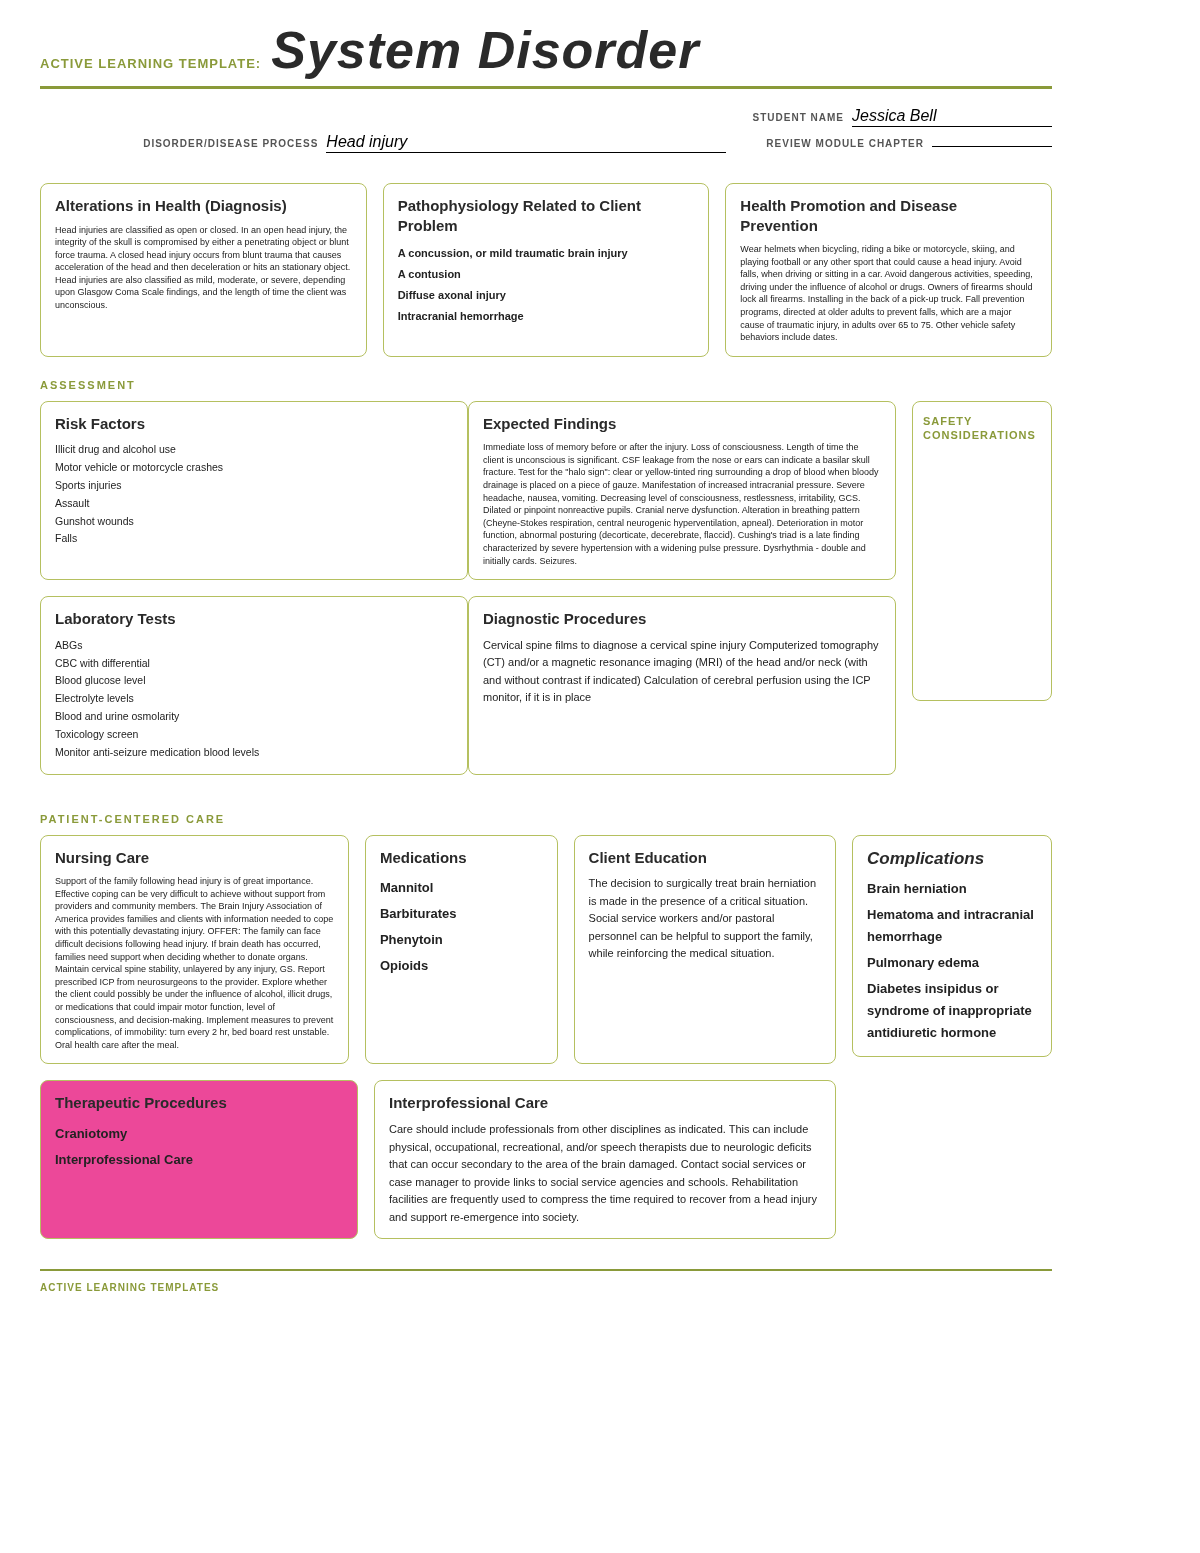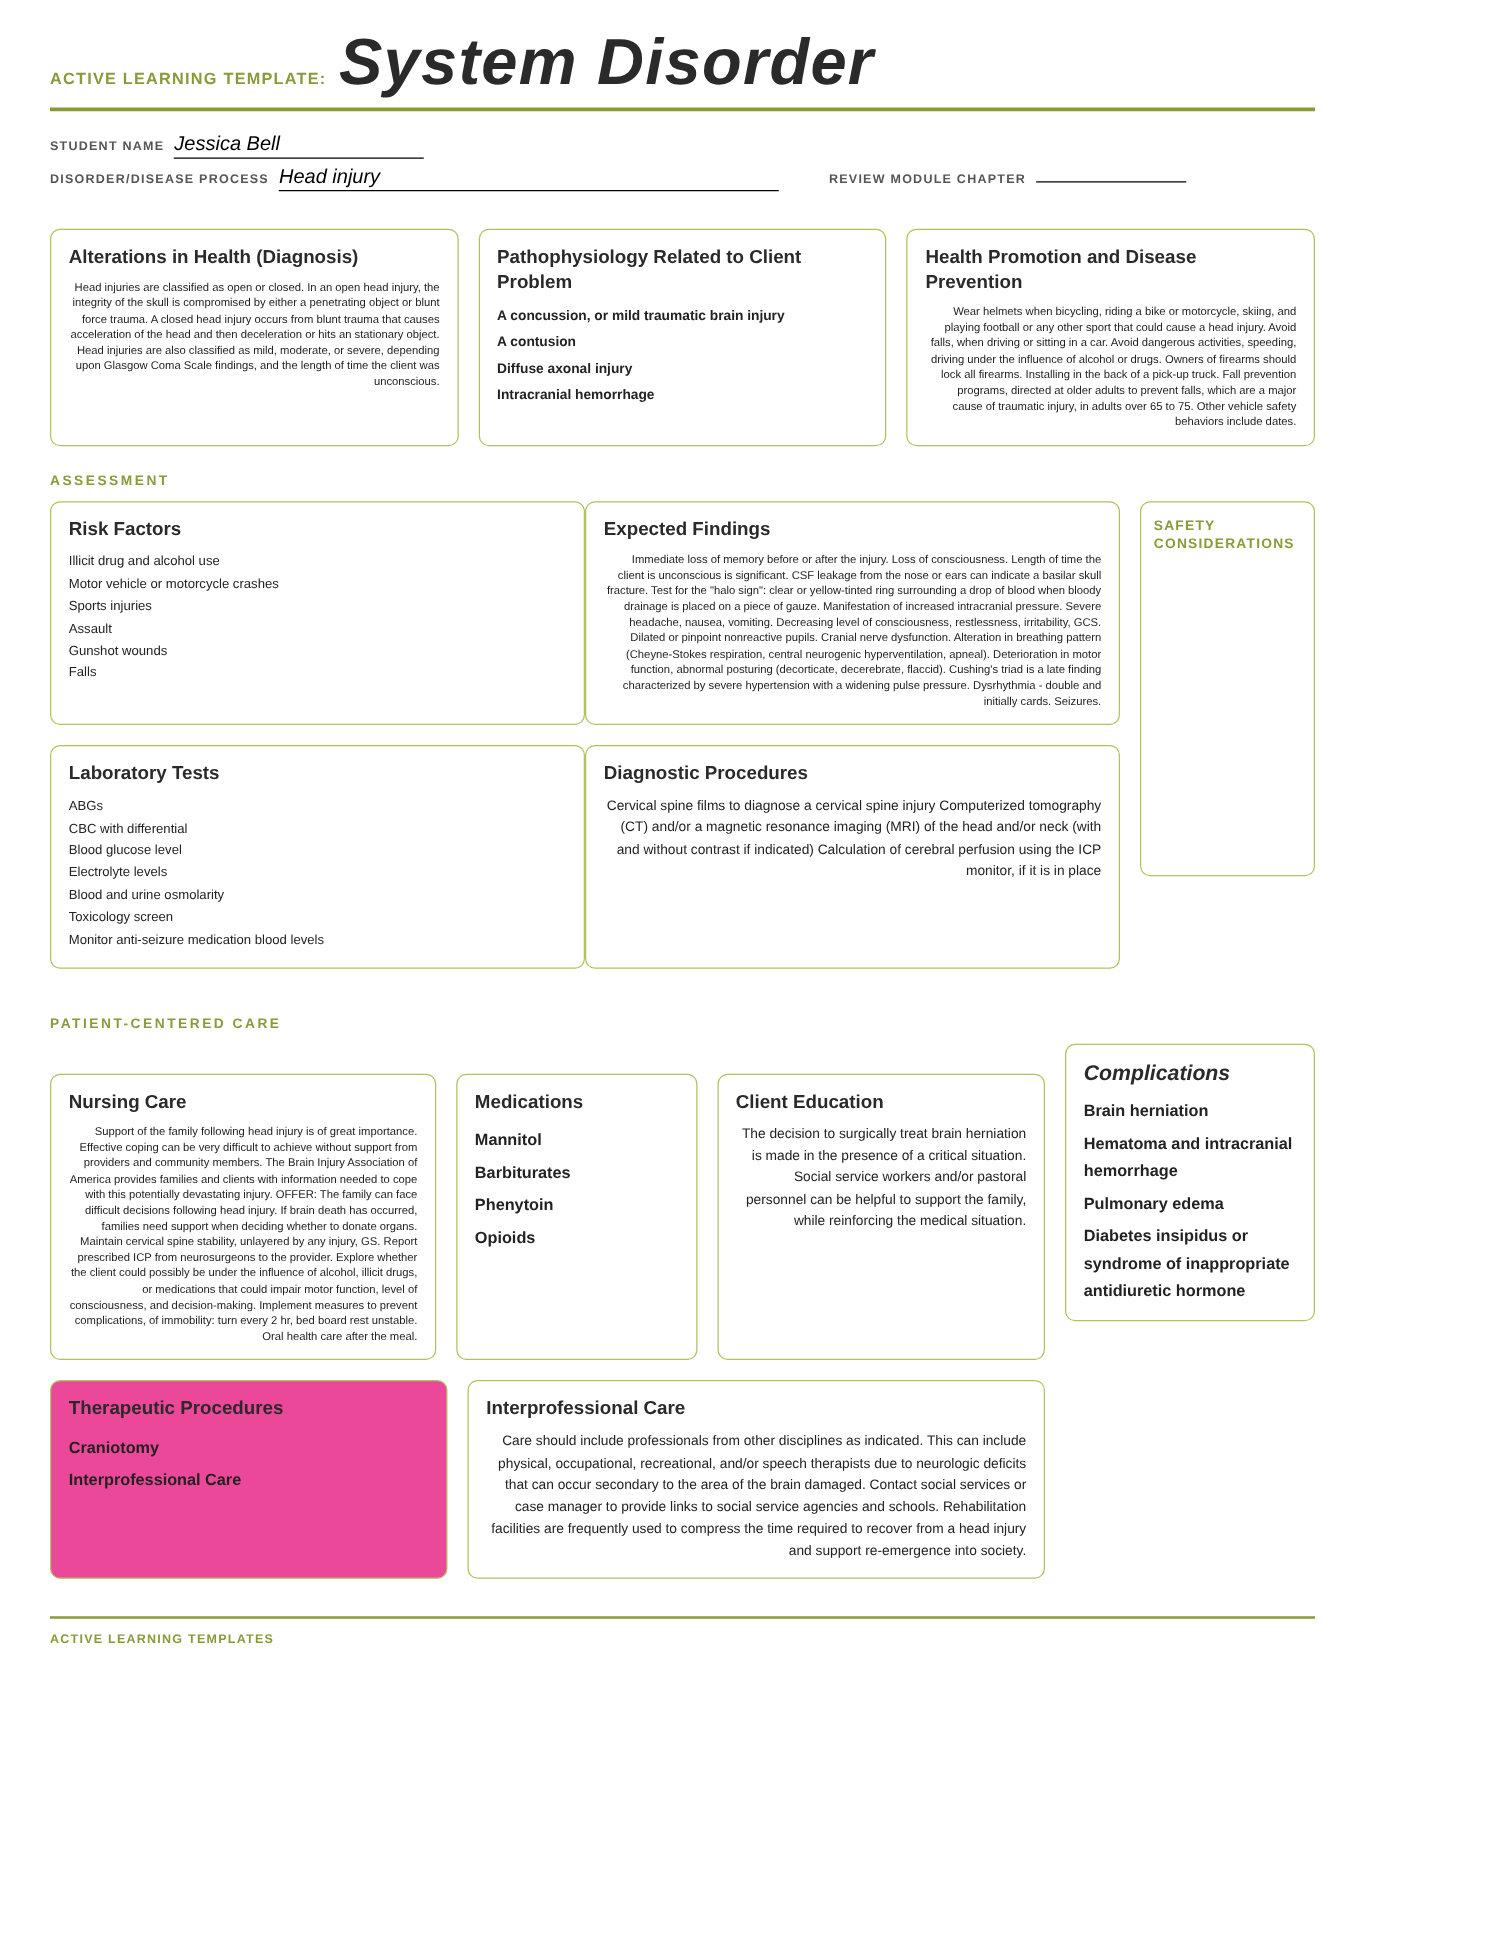--- a/index.html
+++ b/index.html
@@ -45,20 +45,21 @@
     }
 
     
     .student-info {
       margin-bottom: 18px;
     }
     .info-row {
       display: flex;
       align-items: baseline;
       margin-bottom: 6px;
+      justify-content: flex-end;
     }
     .info-label {
       font-size: 10px;
       font-weight: bold;
       letter-spacing: 1px;
       color: #555;
       text-transform: uppercase;
       margin-right: 8px;
     }
     .info-value {
@@ -104,21 +105,20 @@
       font-size: 15px;
       font-weight: bold;
       color: #2a2a2a;
       margin-bottom: 8px;
       line-height: 1.3;
     }
     .box-content {
       font-size: 9px;
       color: #222;
       line-height: 1.4;
-      text-align: right;
     }
 
     
     .assessment-section {
       display: flex;
       gap: 0;
       margin-bottom: 0;
     }
     .assessment-main {
       flex: 1;
@@ -162,21 +162,20 @@
     
     .patient-section {
       margin-top: 22px;
     }
     .patient-grid {
       display: flex;
       gap: 16px;
     }
     .patient-main {
       flex: 1;
-      margin-top: 24px;
     }
     .patient-side {
       width: 200px;
       min-width: 200px;
     }
 
     .patient-row1 {
       display: flex;
       gap: 16px;
       margin-bottom: 16px;

